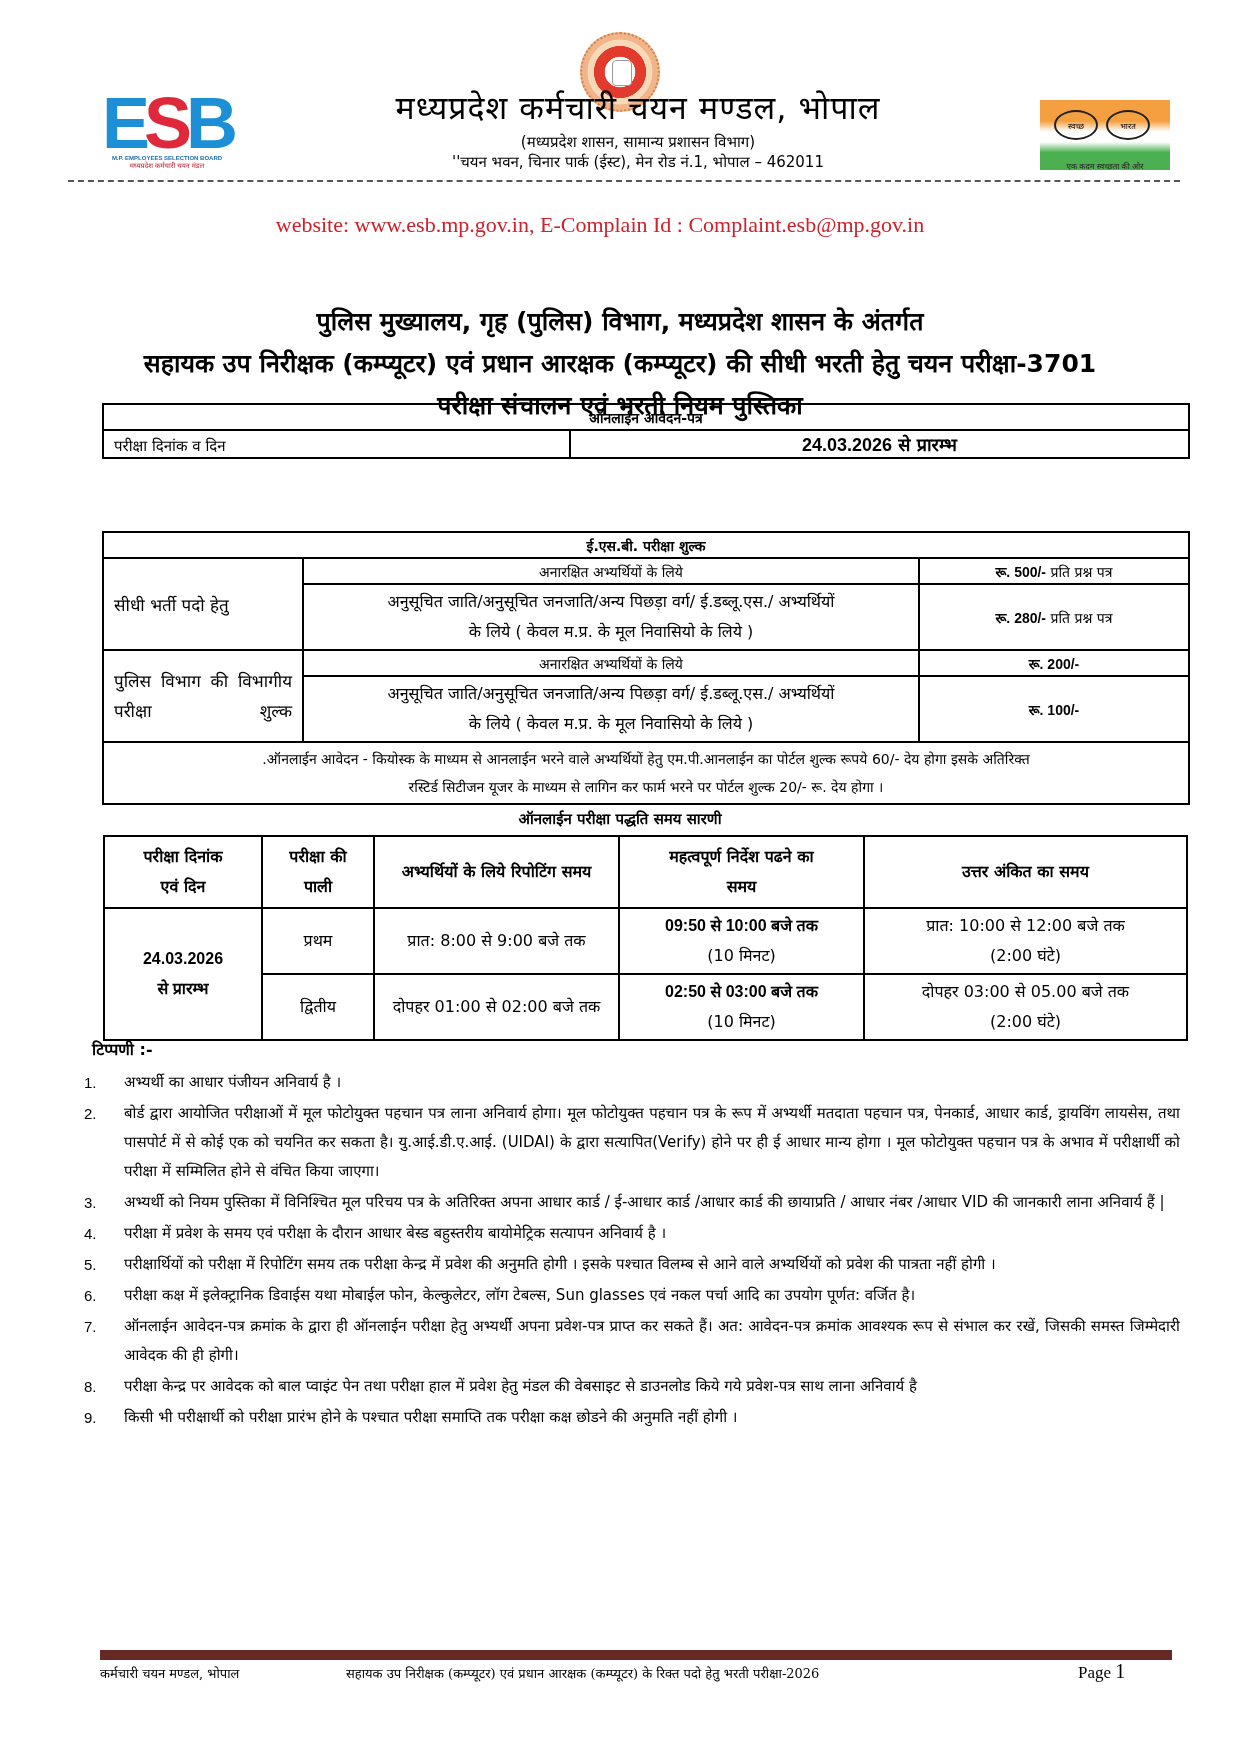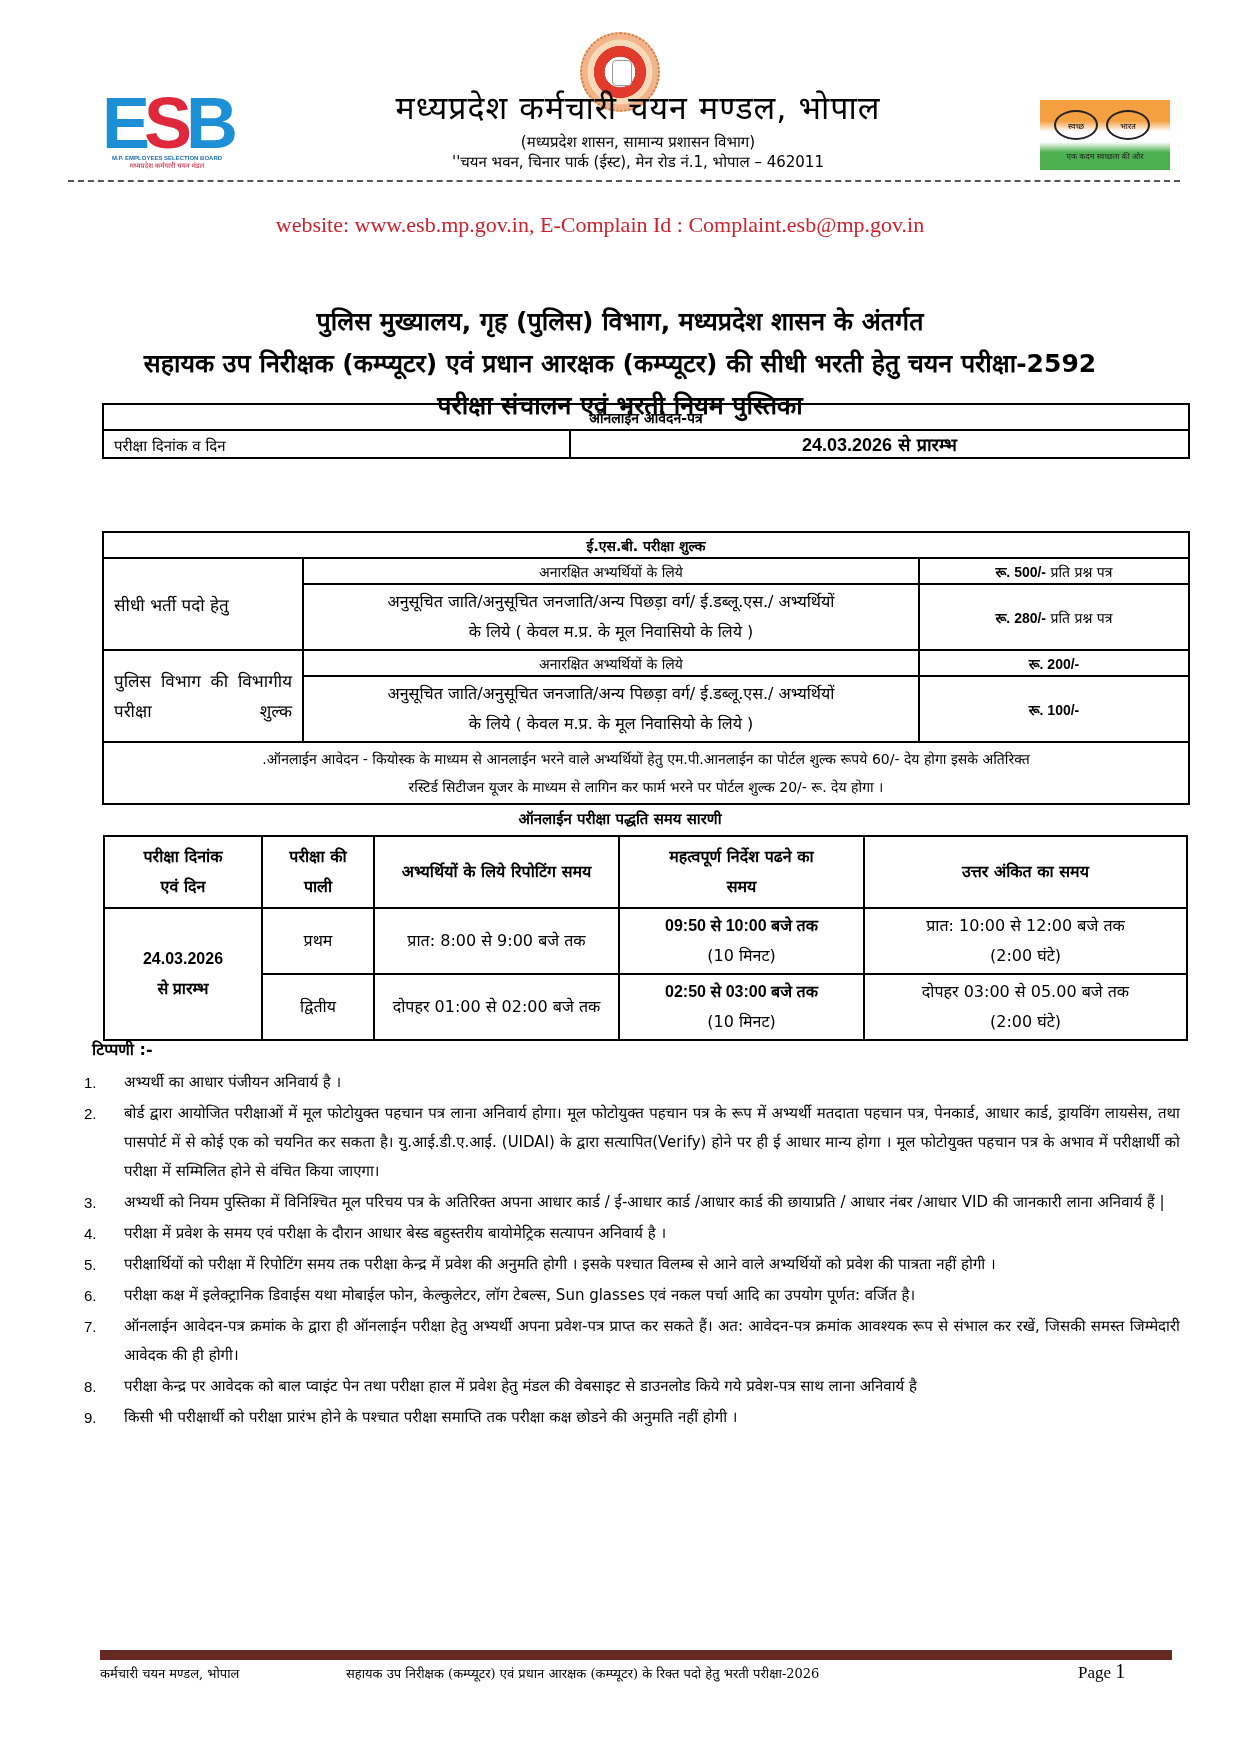--- a/index.html
+++ b/index.html
@@ -21,21 +21,21 @@
   .emblem-inner { position: absolute; left: 30px; top: 26px; width: 20px; height: 26px; background: #fff; border-radius: 4px; border: 1px solid #999; }
 
   .org-title { position: absolute; left: 278px; top: 88px; width: 720px; text-align: center; font-family: "DejaVu Sans", sans-serif; font-size: 32px; line-height: 40px; font-weight: normal; letter-spacing: 1px; }
   .org-sub { position: absolute; left: 278px; top: 132px; width: 720px; text-align: center; font-family: "DejaVu Sans", sans-serif; font-size: 15px; line-height: 20px; }
   .org-address { position: absolute; left: 278px; top: 152px; width: 720px; text-align: center; font-family: "DejaVu Sans", sans-serif; font-size: 15px; line-height: 20px; }
 
   .swachh-logo { position: absolute; left: 1040px; top: 100px; width: 130px; height: 70px;
     background: linear-gradient(#f5a040 0 30%, #ffffff 45% 60%, #4caf50 75% 100%); }
   .swachh-glasses { position: absolute; left: 14px; top: 10px; width: 100px; height: 34px; display: flex; gap: 8px; }
   .swachh-glasses div { width: 44px; height: 30px; border: 2px solid #222; border-radius: 50%; font-size: 8px; display: flex; align-items: center; justify-content: center; }
-  .swachh-tag { position: absolute; left: 4px; top: 50px; width: 122px; font-size: 8px; text-align: center; color: #222; }
+  .swachh-tag { position: absolute; left: 4px; top: 60px; width: 122px; font-size: 8px; text-align: center; color: #222; }
 
   .dash-line { position: absolute; left: 68px; top: 180px; width: 1112px; height: 0; border-top: 2px dashed #555; }
 
   .website-line { position: absolute; left: 0; top: 212px; width: 1200px; text-align: center; font-family: "Liberation Serif", serif; font-size: 22px; color: #d0202a; }
 
   .doc-title { position: absolute; left: 0; width: 1240px; text-align: center; font-family: "DejaVu Sans", sans-serif; font-weight: bold; font-size: 25px; line-height: 32px; margin-top: 26px; }
   .t1 { top: 280px; } .t2 { top: 322px; } .t3 { top: 364px; }
 
   
   table { border-collapse: collapse; position: absolute; font-family: "DejaVu Sans", sans-serif; }
@@ -107,21 +107,21 @@
     <div>भारत</div>
   </div>
   <div class="swachh-tag">एक कदम स्वच्छता की ओर</div>
 </div>
 
 <div class="dash-line"></div>
 
 <div class="website-line">website: www.esb.mp.gov.in,  E-Complain Id : Complaint.esb@mp.gov.in</div>
 
 <div class="doc-title t1">पुलिस मुख्यालय, गृह (पुलिस) विभाग, मध्यप्रदेश शासन के अंतर्गत</div>
-<div class="doc-title t2">सहायक उप निरीक्षक (कम्प्यूटर) एवं प्रधान आरक्षक (कम्प्यूटर) की सीधी भरती हेतु चयन परीक्षा-2592</div>
+<div class="doc-title t2">सहायक उप निरीक्षक (कम्प्यूटर) एवं प्रधान आरक्षक (कम्प्यूटर) की सीधी भरती हेतु चयन परीक्षा-3701</div>
 <div class="doc-title t3">परीक्षा संचालन एवं भरती नियम पुस्तिका</div>
 
 <table class="tbl-app">
   <tbody>
       <tr>
     <td colspan="2" class="hdr">ऑनलाईन आवेदन-पत्र</td>
   </tr>
   <tr>
     <td style="height:26px; vertical-align:top; padding-top:4px;">परीक्षा दिनांक व दिन</td>
     <td class="exam-big">

